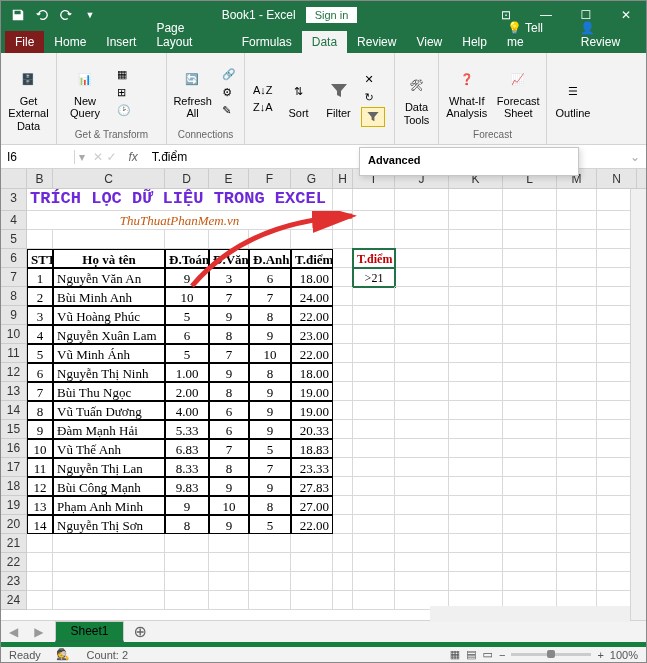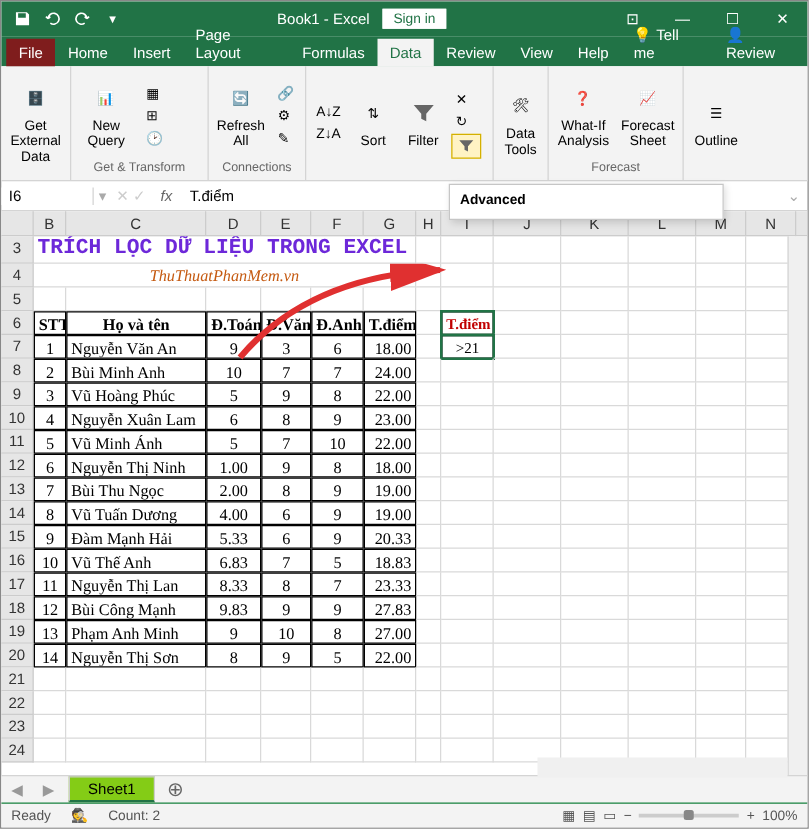--- a/index.html
+++ b/index.html
@@ -64,25 +64,25 @@
 .tooltip { position: absolute; left: 358px; top: 146px; width: 220px; background: #fff; border: 1px solid #c6c6c6; padding: 6px 8px; font-size: 11px; box-shadow: 2px 2px 6px rgba(0,0,0,0.15); z-index: 10; }
 .tooltip .tt-title { font-weight: bold; margin-bottom: 3px; }
 .tooltip .tt-body { color: #555; }
 
 
 .arrow { position: absolute; left: 186px; top: 210px; z-index: 5; pointer-events: none; }
 
 
 .sheettabs { position: absolute; bottom: 20px; left: 0; right: 0; height: 22px; background: #f3f3f3; border-top: 1px solid #d4d4d4; display: flex; align-items: center; font-size: 12px; }
 .sheettabs .nav { padding: 0 8px; color: #999; }
-.sheettabs .stab { background: #84cc16; border: 1px solid #ccc; border-bottom: 2px solid #217346; padding: 2px 14px; margin-left: 4px; cursor: pointer; }
+.sheettabs .stab { background: #15803d; border: 1px solid #ccc; border-bottom: 2px solid #217346; padding: 2px 14px; margin-left: 4px; cursor: pointer; }
 .sheettabs .sadd { padding: 0 10px; cursor: pointer; color: #666; font-size: 16px; }
 
 
-.statusbar { position: absolute; bottom: 0; left: 0; right: 0; height: 20px; background: #f3f3f3; border-top: 1px solid #15803d; display: flex; align-items: center; font-size: 11px; color: #555; padding: 0 8px; gap: 16px; }
+.statusbar { position: absolute; bottom: 0; left: 0; right: 0; height: 20px; background: #f3f3f3; border-top: 5px solid #15803d; display: flex; align-items: center; font-size: 11px; color: #555; padding: 0 8px; gap: 16px; }
 .statusbar .zoom { margin-left: auto; display: flex; align-items: center; gap: 6px; }
 .zslider { width: 80px; height: 3px; background: #ccc; position: relative; }
 .zslider::after { content:''; position:absolute; left:50%; top:-3px; width:8px; height:8px; background:#888; border-radius:2px; transform:translateX(-50%); }
 
 .scrollbar-v { position:absolute; right:0; top:188px; bottom:42px; width:16px; background:#f0f0f0; border-left:1px solid #d4d4d4; }
 .scrollbar-h { position:absolute; bottom:20px; right:16px; height:16px; width:200px; background:#f0f0f0; }
 </style>
 </head>
 <body>
 

